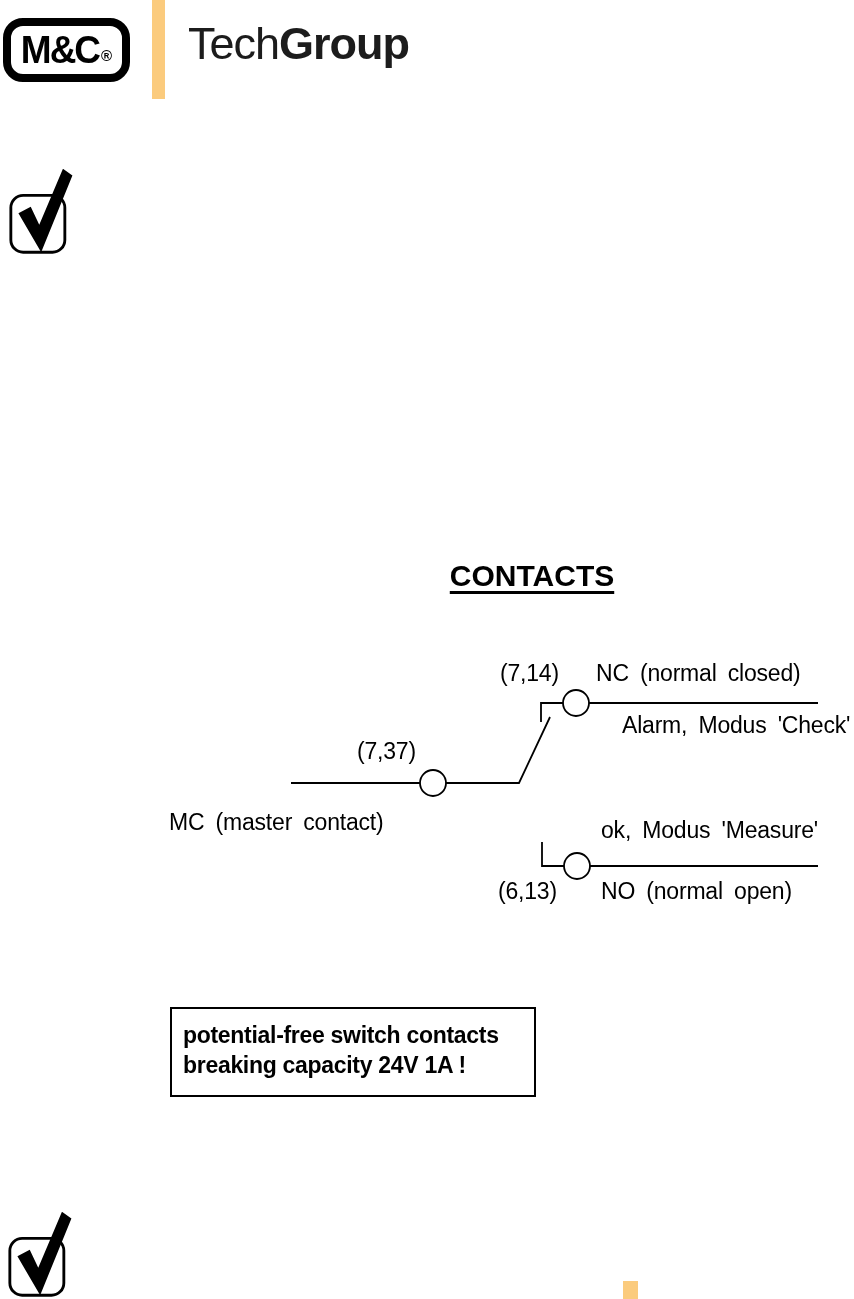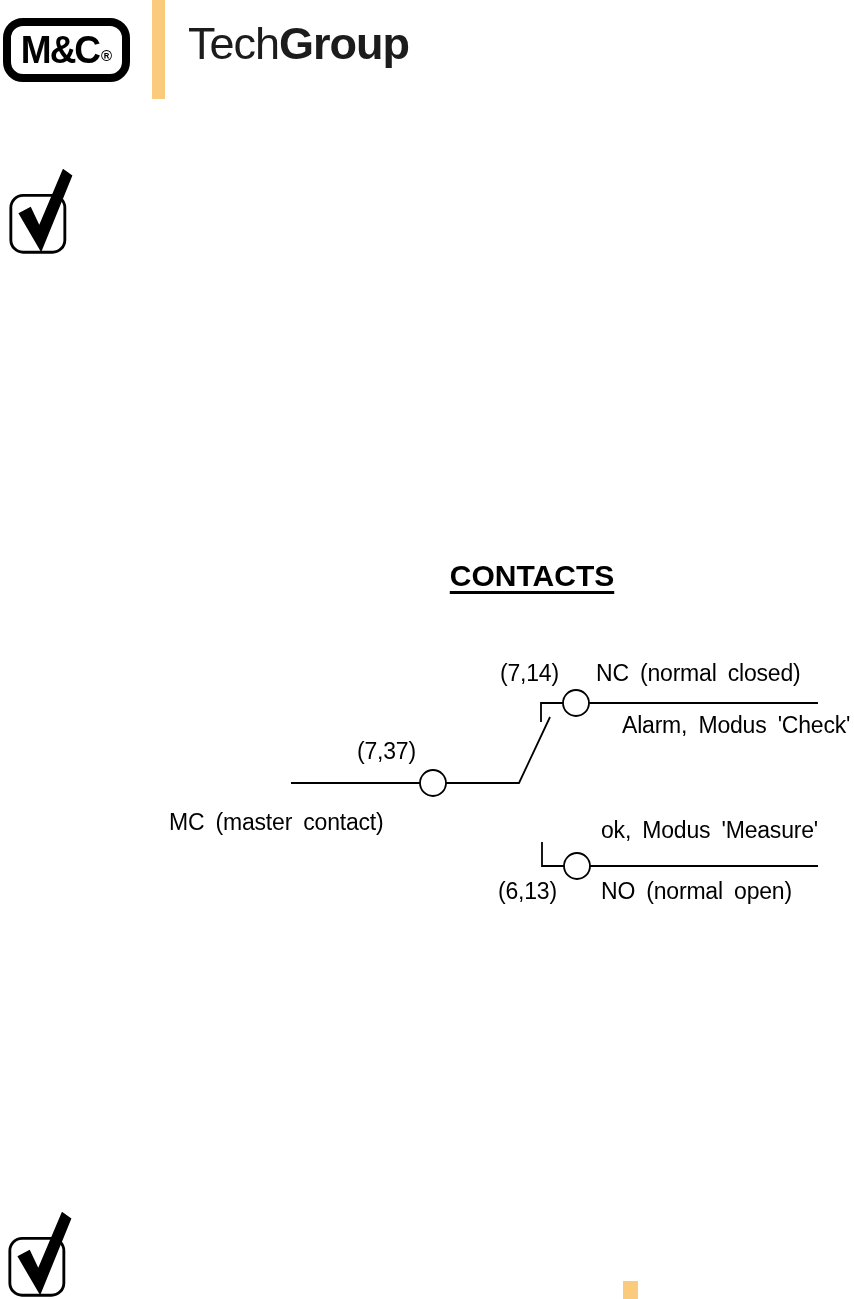--- a/index.html
+++ b/index.html
@@ -125,20 +125,24 @@
 
   <span class="dlabel lbl-nc-pins">(7,14)</span>
   <span class="dlabel lbl-nc-name">NC (normal closed)</span>
   <span class="dlabel lbl-nc-state">Alarm, Modus 'Check'</span>
   <span class="dlabel lbl-mc-pins">(7,37)</span>
   <span class="dlabel lbl-mc-name">MC (master contact)</span>
   <span class="dlabel lbl-no-state">ok, Modus 'Measure'</span>
   <span class="dlabel lbl-no-pins">(6,13)</span>
   <span class="dlabel lbl-no-name">NO (normal open)</span>
 
+  <div class="note-box">
+    <div class="note-line">potential-free switch contacts</div>
+    <div class="note-line">breaking capacity 24V 1A !</div>
+  </div>
 
   <div class="check-icon check-bottom">
     <svg width="72" height="90" viewBox="0 0 76 95">
       <rect x="3" y="31" width="57" height="60" rx="13" fill="#ffffff" stroke="#000000" stroke-width="3"></rect>
       <path d="M11 50 L24 43 L33 62 L58 3 L68 10 L35 91 Z" fill="#000000"></path>
     </svg>
   </div>
 
   <div class="divider-bar bottom-bar"></div>
 

